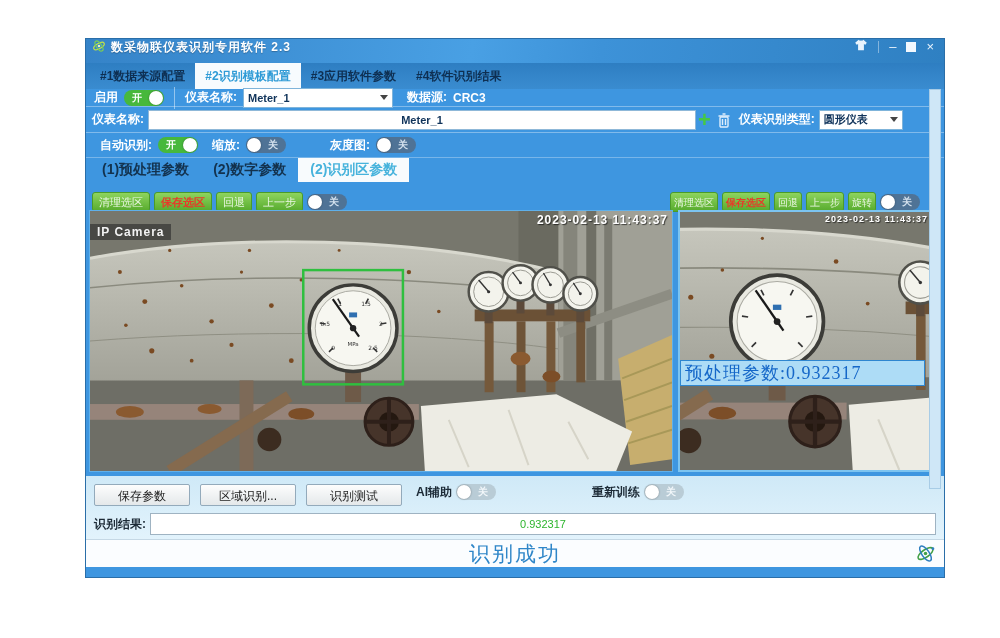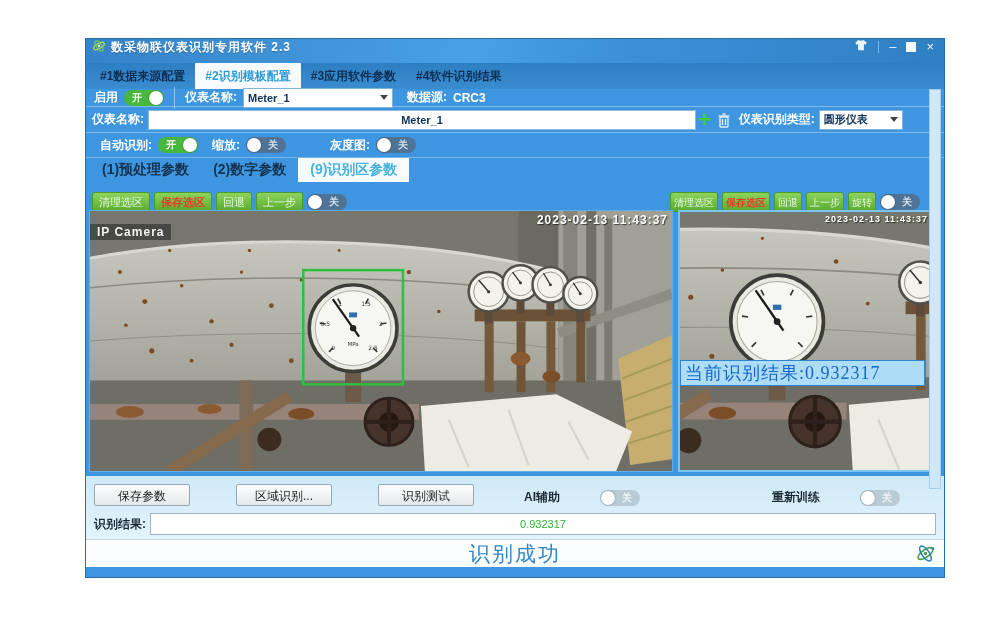--- a/index.html
+++ b/index.html
@@ -65,21 +65,21 @@
   .stamp{position:absolute;right:4px;top:2px;color:#fff;font-weight:bold;font-size:12px;
     text-shadow:1px 1px 1px rgba(0,0,0,.6);letter-spacing:1px;text-align:right;}
   .stamp.small{font-size:9px;right:1px;}
   .banner{position:absolute;left:0;right:4px;top:148px;height:24px;background:#addcf6;
     border:1px solid #2e86d0;display:flex;align-items:center;padding-left:4px;
     font-family:"Liberation Serif","DejaVu Serif",serif;font-size:18px;color:#1567c8;letter-spacing:1px;}
   .scroll-strip{position:absolute;right:3px;top:50px;bottom:88px;width:12px;background:#cfe7f7;
     border:1px solid #a8cce6;box-sizing:border-box;}
   
   .bottom{height:88px;background:linear-gradient(#cfe9f7,#eaf7fe);box-sizing:border-box;padding:8px 8px 0 8px;}
-  .brow{display:flex;align-items:flex-end;gap:36px;}
+  .brow{display:flex;align-items:flex-start;}
   .btn{background:linear-gradient(#fdfdfd,#e4e8ea);border:1px solid #93aabb;border-radius:2px;
     font-size:12px;color:#222;width:96px;height:22px;line-height:20px;text-align:center;box-sizing:border-box;}
   .blabel{font-size:12px;color:#1c2a36;font-weight:bold;margin:0 4px 0 14px;}
   .toggle.light{background:#b9ccd6;} .toggle.light .tlabel{color:#f2f7fa;}
   .resrow{display:flex;align-items:center;margin-top:7px;}
   .reslabel{font-size:12px;color:#1c2a36;font-weight:bold;white-space:nowrap;}
   .resinput{flex:1;margin-left:4px;background:#fff;border:1px solid #9fb3c2;height:18px;
     font-size:11px;color:#2db52d;text-align:center;line-height:17px;}
   .statusbar{margin:4px -8px 0 -8px;height:27px;background:#fbfdff;border-top:1px solid #c5d8e5;
     position:relative;display:flex;align-items:center;justify-content:center;}
@@ -276,21 +276,21 @@
     <span style="margin-left:44px">灰度图:</span>
     <span class="toggle off" style="margin-left:6px">
       <span class="knob"></span>
       <span class="tlabel">关</span>
     </span>
   </div>
 
   <div class="subtabs">
     <div class="stab">(1)预处理参数</div>
     <div class="stab">(2)数字参数</div>
-    <div class="stab active">(9)识别区参数</div>
+    <div class="stab active">(2)识别区参数</div>
   </div>
 
   <div class="toolbars">
     <div class="tgroup left">
       <button class="gbtn">清理选区</button>
       <button class="gbtn red">保存选区</button>
       <button class="gbtn">回退</button>
       <button class="gbtn">上一步</button>
       <span class="toggle off">
         <span class="knob"></span>
@@ -326,21 +326,21 @@
         <rect x="214" y="60" width="100" height="116" fill="none" stroke="#2fbf3f" stroke-width="2.5"></rect>
       </svg>
       <span class="ipcam">IP Camera</span>
       <span class="stamp">2023-02-13 11:43:37</span>
     </div>
     <div class="cam-right">
       <svg viewBox="150 15 280 245" preserveAspectRatio="xMidYMid slice">
         <use href="#scene"></use>
       </svg>
       <span class="stamp small">2023-02-13 11:43:37</span>
-      <div class="banner">当前识别结果:0.932317</div>
+      <div class="banner">预处理参数:0.932317</div>
     </div>
   </div>
 
   <div class="bottom">
     <div class="brow">
       <button class="btn">保存参数</button>
       <button class="btn" style="margin-left:10px">区域识别...</button>
       <button class="btn" style="margin-left:10px">识别测试</button>
       <span class="blabel">AI辅助</span>
       <span class="toggle off light">

